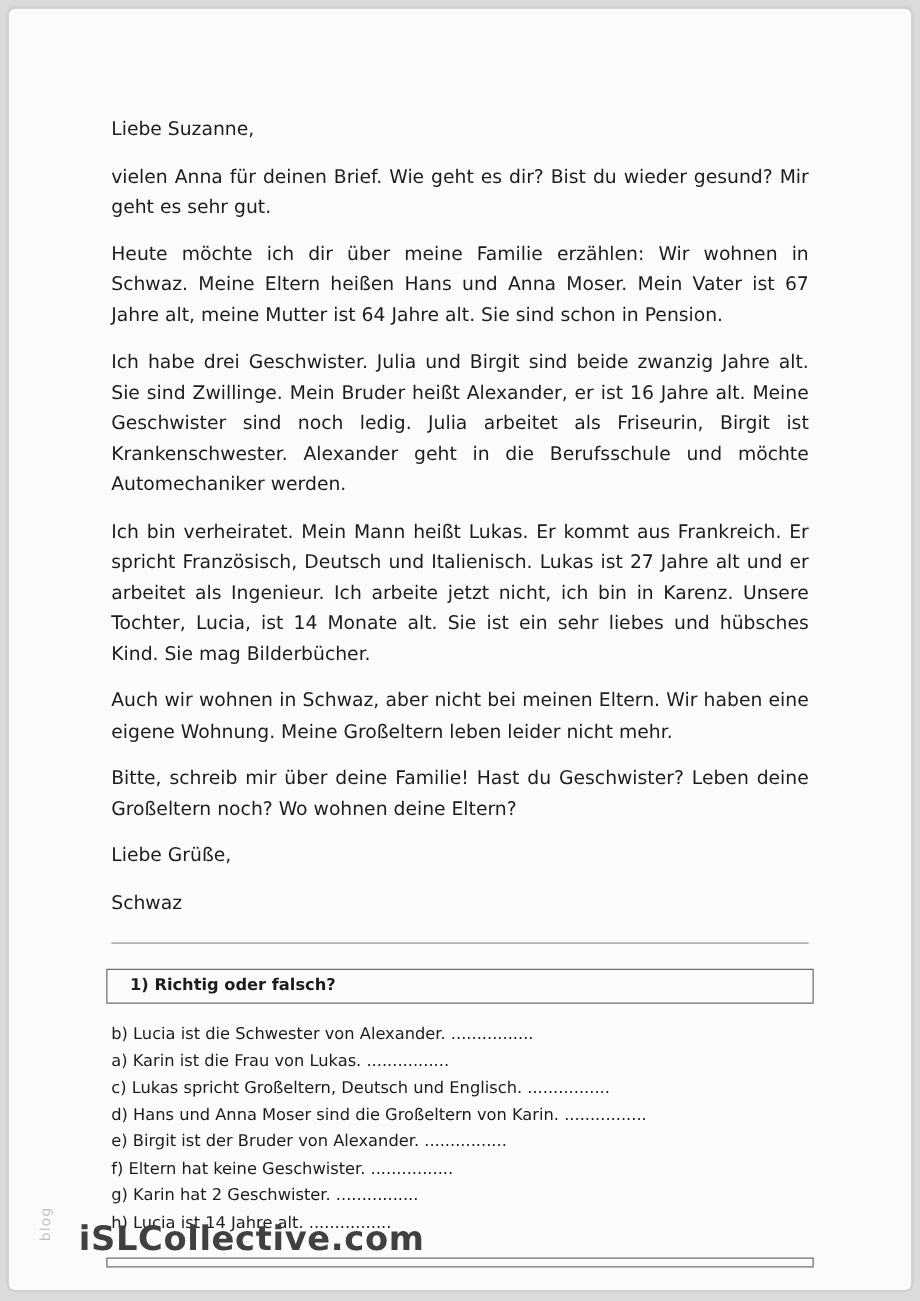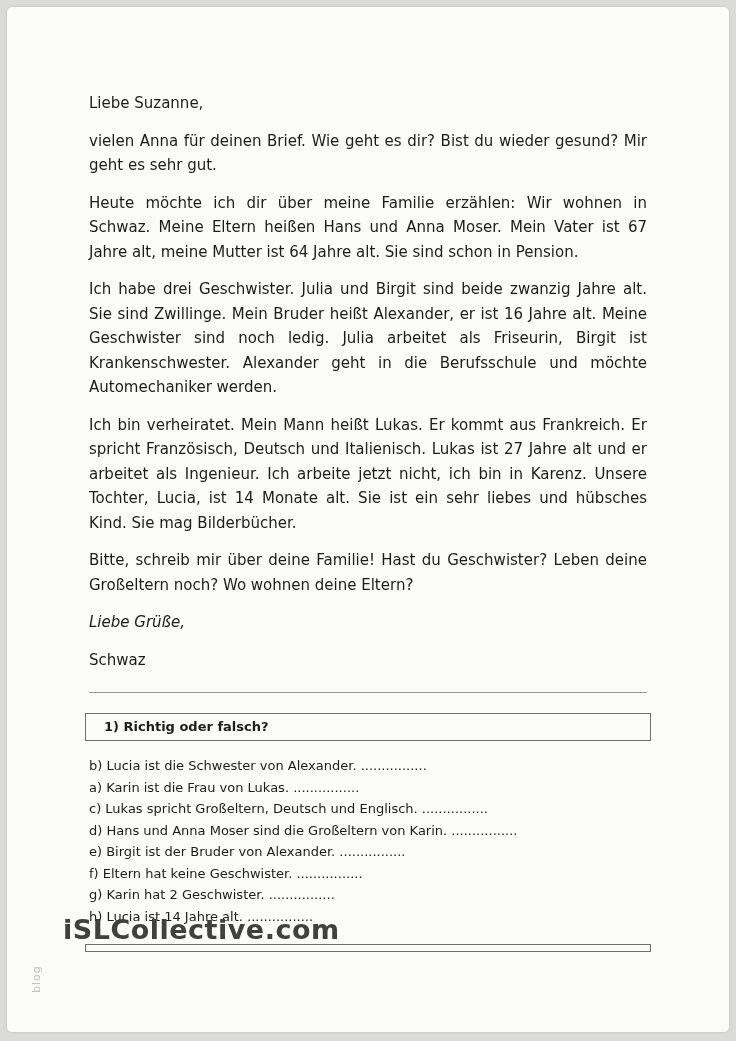--- a/index.html
+++ b/index.html
@@ -35,21 +35,21 @@
     line-height: 24.5px;
   }
   .letter p {
     margin: 0 0 13px 0;
     text-align: justify;
   }
   .letter p.no-justify {
     text-align: left;
   }
   .salutation { margin-bottom: 13px; }
-  .closing { margin: 0 0 13px 0; font-style: italic; }
+  .closing { margin: 0 0 13px 0; }
   .signature { margin: 0; }
   .divider {
     border: none;
     border-top: 1px solid #999996;
     margin: 20px 0 0 0;
   }
   .exercise {
     font-size: 13px;
     line-height: 20px;
   }
@@ -101,20 +101,21 @@
 <div class="canvas">
   <div class="page">
     <div class="content">
 
       <div class="letter">
         <p class="salutation no-justify">Liebe Suzanne,</p>
         <p>vielen Anna für deinen Brief. Wie geht es dir? Bist du wieder gesund? Mir geht es sehr gut.</p>
         <p>Heute möchte ich dir über meine Familie erzählen: Wir wohnen in Schwaz. Meine Eltern heißen Hans und Anna Moser. Mein Vater ist 67 Jahre alt, meine Mutter ist 64 Jahre alt. Sie sind schon in Pension.</p>
         <p>Ich habe drei Geschwister. Julia und Birgit sind beide zwanzig Jahre alt. Sie sind Zwillinge. Mein Bruder heißt Alexander, er ist 16 Jahre alt. Meine Geschwister sind noch ledig. Julia arbeitet als Friseurin, Birgit ist Krankenschwester. Alexander geht in die Berufsschule und möchte Automechaniker werden.</p>
         <p>Ich bin verheiratet. Mein Mann heißt Lukas. Er kommt aus Frankreich. Er spricht Französisch, Deutsch und Italienisch. Lukas ist 27 Jahre alt und er arbeitet als Ingenieur. Ich arbeite jetzt nicht, ich bin in Karenz. Unsere Tochter, Lucia, ist 14 Monate alt. Sie ist ein sehr liebes und hübsches Kind. Sie mag Bilderbücher.</p>
+        <p>Auch wir wohnen in Schwaz, aber nicht bei meinen Eltern. Wir haben eine eigene Wohnung. Meine Großeltern leben leider nicht mehr.</p>
         <p>Bitte, schreib mir über deine Familie! Hast du Geschwister? Leben deine Großeltern noch? Wo wohnen deine Eltern?</p>
         <p class="closing no-justify">Liebe Grüße,</p>
         <p class="signature no-justify">Schwaz</p>
       </div>
 
       <hr class="divider">
 
       <div class="exercise">
         <div class="task-box task1-box">
           <span>1) Richtig oder falsch?</span>

